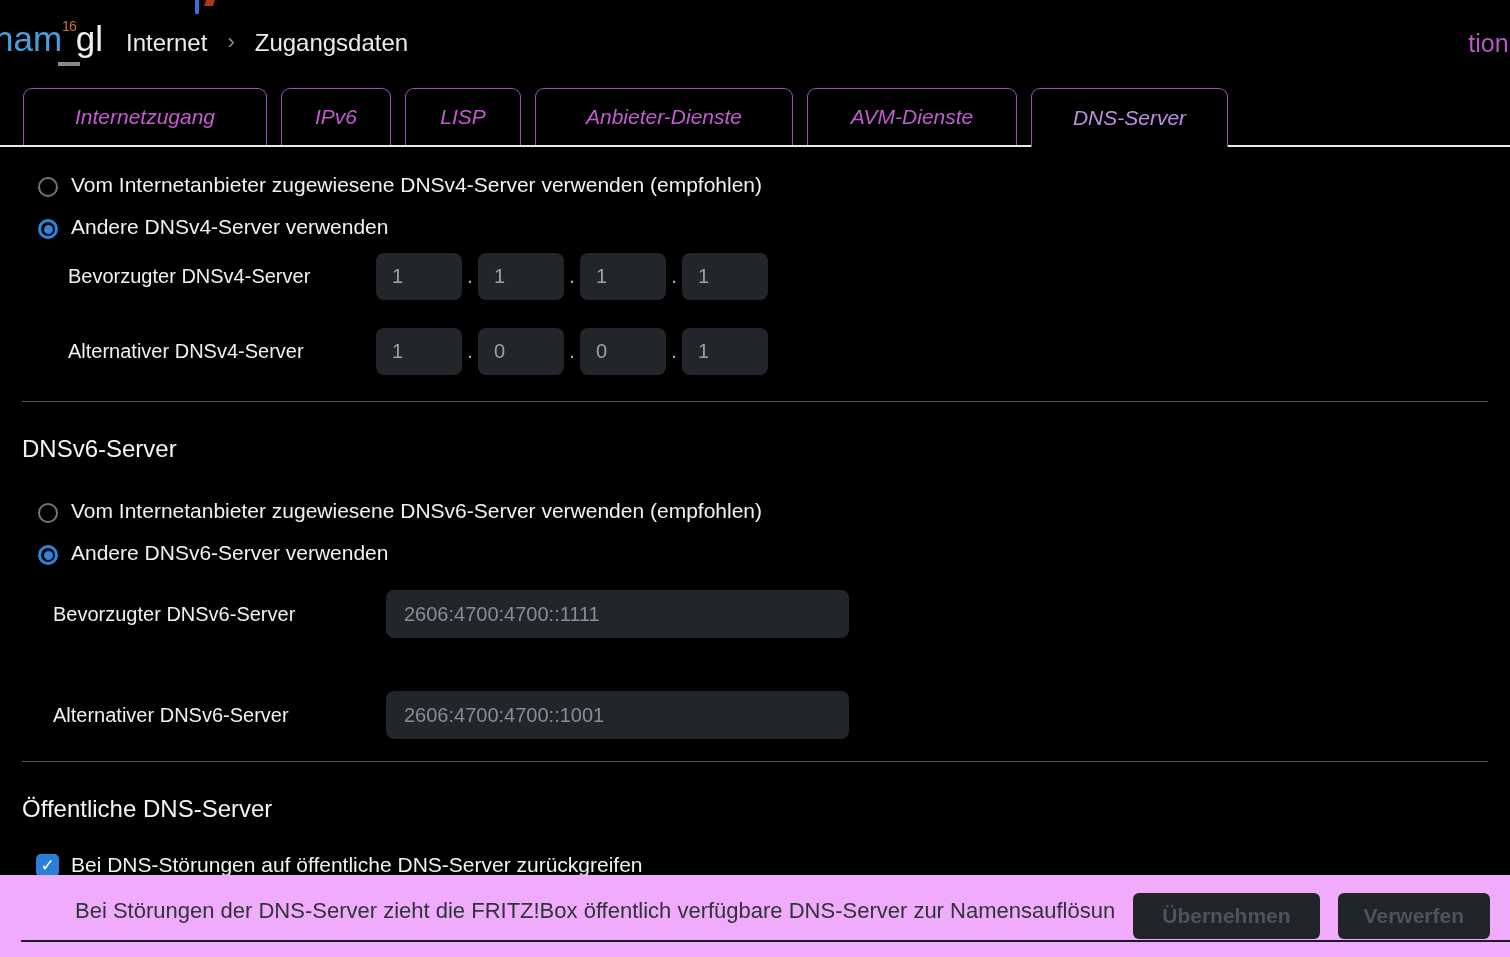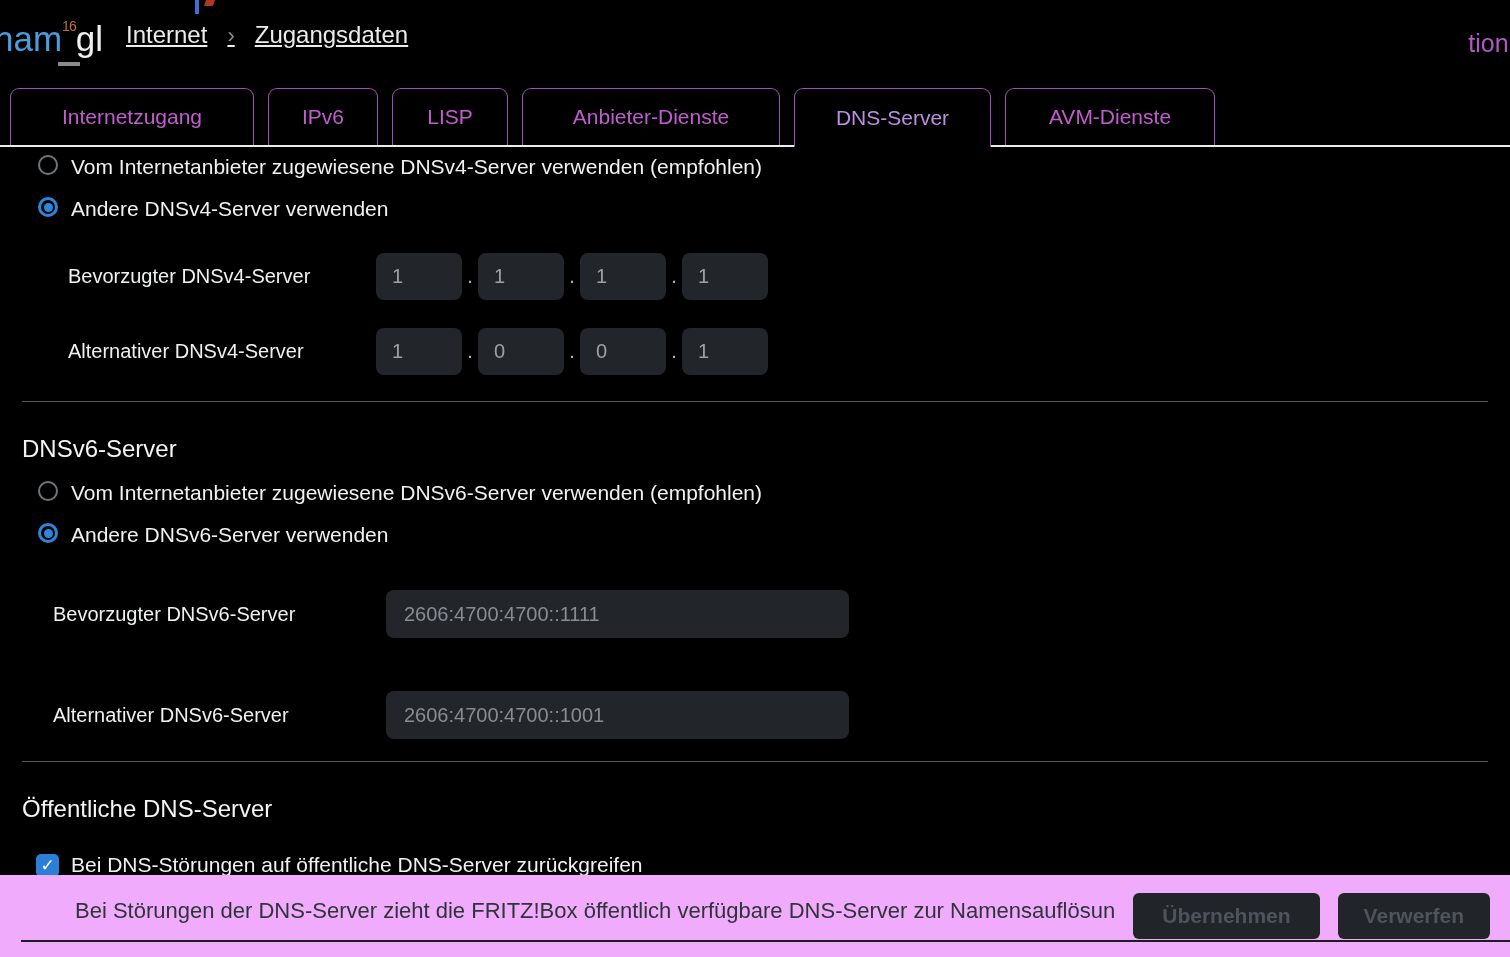--- a/index.html
+++ b/index.html
@@ -18,45 +18,46 @@
     position: absolute; left: -6px; top: 18px;
     font-size: 35px; white-space: nowrap; letter-spacing: 0;
   }
   .logo-part1 { color: #4a9ede; }
   .logo-sup { color: #c0703a; font-size: 14px; vertical-align: 20px; letter-spacing: -1px; }
   .logo-part2 { color: #efefef; }
   .logo-underscore { position: absolute; left: 58px; top: 62px; width: 22px; height: 4px; background: #8a8a8a; }
   .fav-frag { position: absolute; left: 193px; top: 0; width: 24px; height: 15px; overflow: hidden; }
   .fav-frag .b { position: absolute; left: 2px; top: 0; width: 4px; height: 14px; background: #3d6fd6; }
   .fav-frag .r { position: absolute; left: 12px; top: 0; width: 9px; height: 6px; background: #b03428; transform: skewX(-18deg); }
-  .breadcrumb { position: absolute; left: 126px; top: 21px; font-size: 24px; color: #ececec; display: flex; align-items: flex-end; text-decoration: underline; }
+  .breadcrumb { position: absolute; left: 126px; top: 29px; font-size: 24px; color: #ececec; display: flex; align-items: flex-start; }
   .crumb-sep { color: #8d8d8d; font-size: 22px; margin: 0 20px; }
   .header-right-frag { position: absolute; right: -7px; top: 29px; font-size: 25px; color: #b159c4; }
 
   
   .tabbar {
     display: flex; align-items: flex-end; gap: 14px;
-    padding-left: 10px; height: 59px;
+    padding-left: 23px; height: 59px;
     border-bottom: 2px solid #ebebeb;
+    font-style: italic;
   }
   .tab {
     height: 57px; display: flex; align-items: center; justify-content: center;
     border: 1px solid #a04fb4; border-bottom: none;
     border-radius: 9px 9px 0 0;
     color: #c35ccf; font-size: 21px; cursor: pointer;
     background: transparent; flex: 0 0 auto;
   }
   .tab.active {
     height: 59px; margin-bottom: -2px; background: #000;
     color: #bd8fe3; position: relative; z-index: 2;
   }
 
   
   .content { padding: 0 22px; }
-  .radio-row { display: flex; align-items: flex-start; height: 42px; }
+  .radio-row { display: flex; align-items: flex-end; height: 42px; }
   .radio {
     width: 20px; height: 20px; border-radius: 50%;
     margin-left: 16px; margin-right: 13px; flex: 0 0 auto;
     display: flex; align-items: center; justify-content: center;
     cursor: pointer;
   }
   .radio.unchecked { border: 2px solid #6f777e; }
   .radio.checked { border: 3px solid #2c87dc; }
   .radio-dot { width: 9px; height: 9px; border-radius: 50%; background: #2c87dc; }
   .radio-label { font-size: 21px; color: #f1f1f1; }
@@ -146,22 +147,22 @@
     <span>Zugangsdaten</span>
   </div>
   <div class="header-right-frag">tionr</div>
 </div>
 
 <div class="tabbar">
   <div class="tab" style="width:244px">Internetzugang</div>
   <div class="tab" style="width:110px">IPv6</div>
   <div class="tab" style="width:116px">LISP</div>
   <div class="tab" style="width:258px">Anbieter-Dienste</div>
+  <div class="tab" style="width:210px">AVM-Dienste</div>
   <div class="tab active" style="width:197px">DNS-Server</div>
-  <div class="tab" style="width:210px">AVM-Dienste</div>
 </div>
 
 <div class="content">
 
   <div class="radio-row mt8">
     <span class="radio unchecked"></span>
     <span class="radio-label">Vom Internetanbieter zugewiesene DNSv4-Server verwenden (empfohlen)</span>
   </div>
   <div class="radio-row">
     <span class="radio checked">

